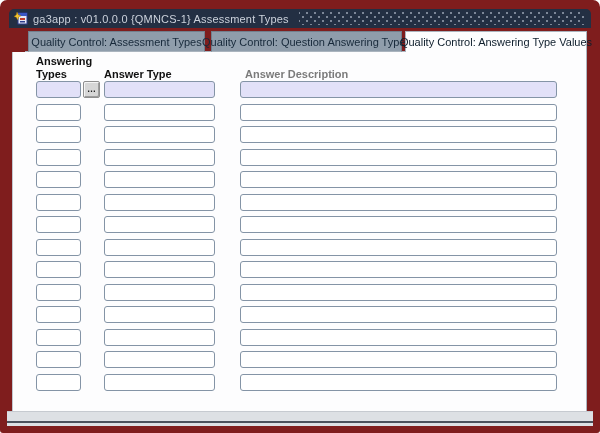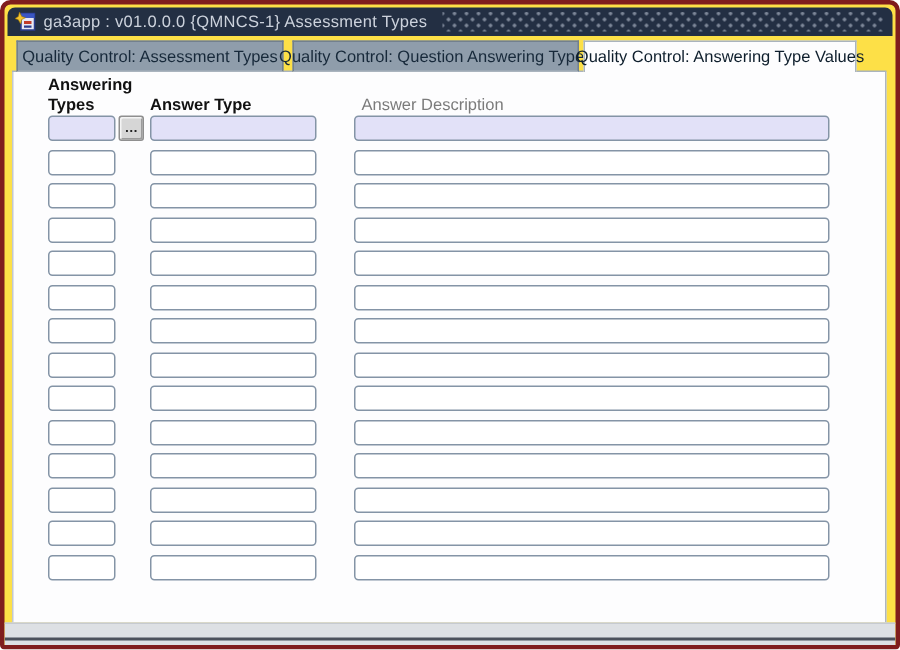--- a/index.html
+++ b/index.html
@@ -1,22 +1,22 @@
 <!DOCTYPE html>
 <html><head>
 <meta charset="utf-8">
 <style>
   * { box-sizing: border-box; margin: 0; padding: 0; }
   html, body { width: 600px; height: 433px; overflow: hidden; background: #fff;
                font-family: "Liberation Sans", sans-serif; }
 
   .window {
     position: relative; width: 600px; height: 433px;
-    background: #fde047;
-    border: 3px solid #7f1d1d;
+    background: #7f1d1d;
+    border: 7px solid #7f1d1d;
     border-radius: 7px 7px 3px 3px;
     overflow: hidden;
   }
 
   
   .titlebar {
     position: absolute; top: 2px; left: 2px; right: 2px; height: 19px;
     background: #232f43;
     border-radius: 5px 5px 0 0;
     display: flex; align-items: center;
@@ -30,21 +30,21 @@
     flex: 1 1 auto; height: 13px; margin-left: 10px;
     background-image:
       radial-gradient(circle, #7d8798 1px, rgba(0,0,0,0) 1.3px),
       radial-gradient(circle, #7d8798 1px, rgba(0,0,0,0) 1.3px);
     background-size: 8px 8px, 8px 8px;
     background-position: 0 1px, 4px 5px;
   }
 
   
   .tabbar {
-    position: absolute; top: 24px; left: 5px; right: 6px; height: 21px;
+    position: absolute; top: 24px; left: 18px; right: 6px; height: 21px;
     display: flex; align-items: stretch;
     background: transparent;
     text-align: center;
   }
   .tab-spacer { border-bottom: 1px solid #aab4be; }
   .tab-spacer.s1 { width: 3px; }
   .tab-spacer.s2 { width: 6px; }
   .tab-spacer.s3 { width: 3px; }
   .tab-spacer.fill { flex: 1 1 auto; }
   .tab {
@@ -68,21 +68,21 @@
   
   .content {
     position: absolute; top: 45px; left: 5px; right: 6px; bottom: 15px;
     background: #fdfdfe;
     border-left: 1px solid #c2c8d0;
     border-right: 1px solid #aeb6c0;
   }
   .hdr { position: absolute; font-size: 11px; font-weight: bold; color: #111; }
   .hdr-answering { left: 23px; top: 3px; line-height: 13px; }
   .hdr-value { left: 91px; top: 16px; }
-  .hdr-desc  { left: 232px; top: 16px; font-weight: normal; color: #7b7b7b; }
+  .hdr-desc  { left: 232px; top: 16px; font-weight: bold; color: #7b7b7b; }
 
   .grid-rows { position: absolute; left: 23px; top: 29px; right: 0; }
   .grid-row { position: relative; height: 17px; margin-bottom: 5.5px; }
   .grid-row .field {
     position: absolute; top: 0; height: 17px;
     border: 1px solid #8494a6; border-radius: 3px;
     background: #fff; font-size: 11px; padding: 0 3px;
     color: #111; outline: none;
   }
   .grid-row .f-type  { left: 0;     width: 45px;  }

